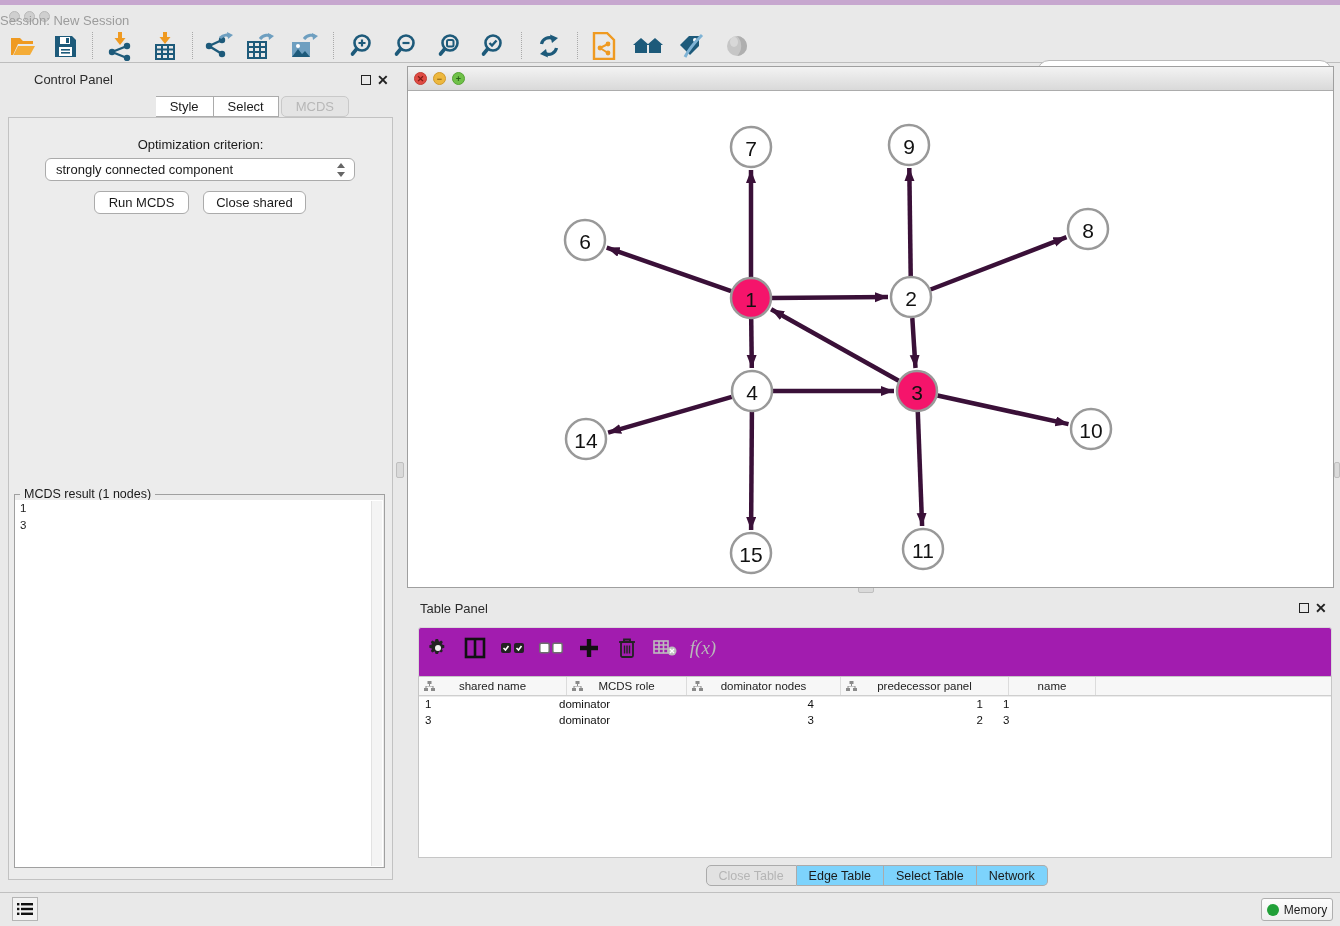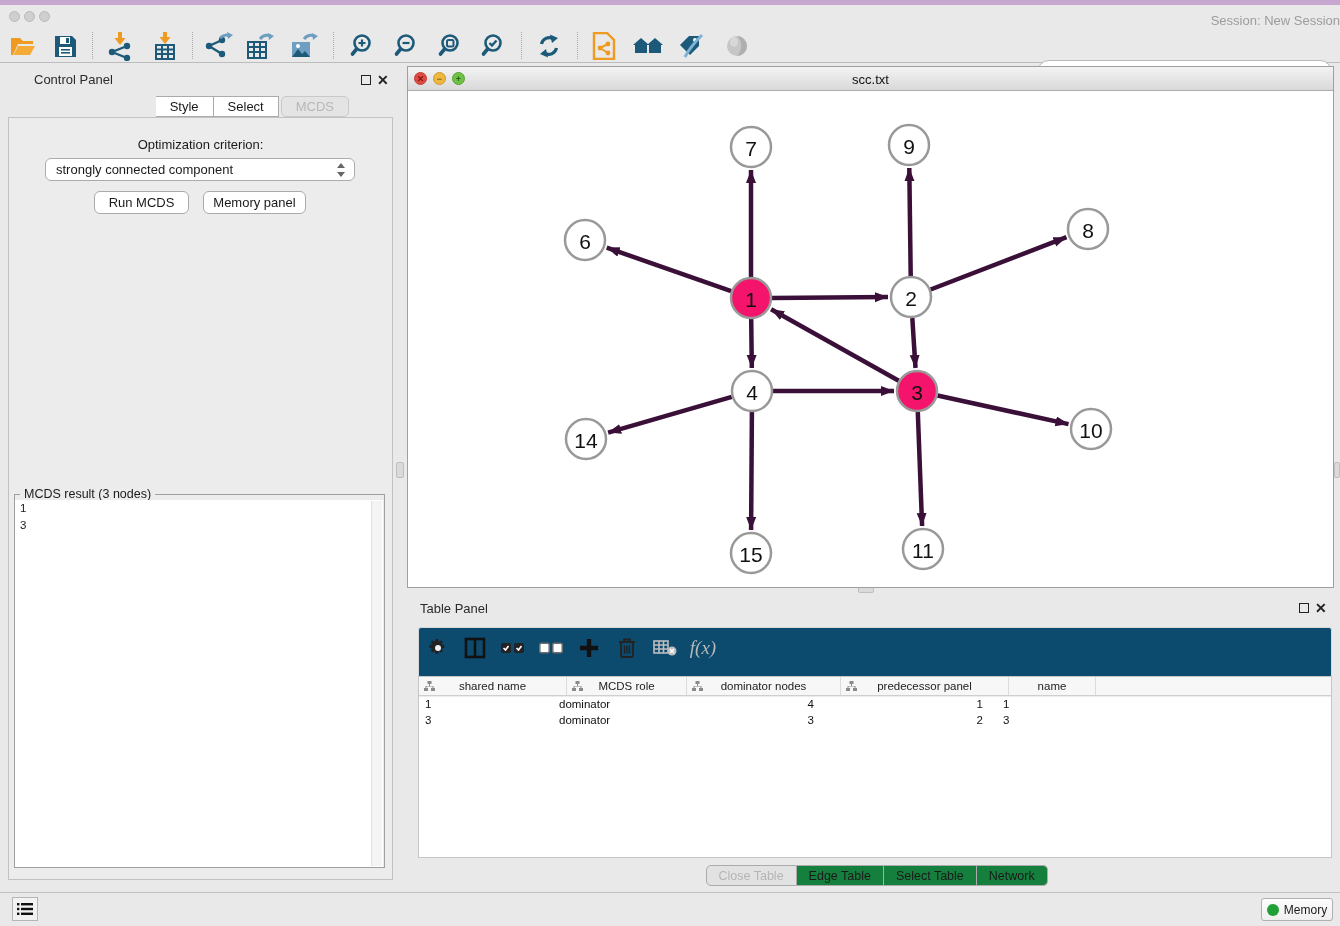--- a/index.html
+++ b/index.html
@@ -8,21 +8,21 @@
     width:1340px; height:926px; position:relative; overflow:hidden;
     background:#E9E9E9; font-family:"Liberation Sans",sans-serif; color:#1a1a1a;
     -webkit-font-smoothing:antialiased;
   }
   .abs { position:absolute; }
 
   
   #top-strip { left:0; top:0; width:1340px; height:5px; background:var(--top-strip,#C7A7CF); }
   #titlebar { left:0; top:5px; width:1340px; height:23px; background:#E9E9E9; }
   .tl-dot { width:11px; height:11px; border-radius:50%; background:#CFCFCF; border:1px solid #B9B9B9; top:6px; }
-  #win-title { left:0; top:8px; width:1340px; text-align:right; font-size:13px; color:#9C9C9C; }
+  #win-title { left:0; top:8px; width:1340px; text-align:left; font-size:13px; color:#9C9C9C; }
 
   
   #toolbar { left:0; top:28px; width:1340px; height:35px; background:#E9E9E9; border-bottom:1px solid #BDBDBD; }
   .tb-icon { position:absolute; top:3px; width:34px; height:30px; display:flex; align-items:center; justify-content:center; }
   .tb-sep { position:absolute; top:4px; height:27px; border-left:1px dotted #A9A9A9; width:0; }
   #search-box { left:1037px; top:32px; width:295px; height:24px; background:#fff; border:1px solid #B9B9B9; border-radius:12px; display:flex; align-items:center; padding-left:8px; }
   #search-input { border:none; outline:none; background:transparent; font-size:12px; width:250px; font-family:"Liberation Sans",sans-serif; }
 
   
   #cp-title { left:14px; top:72px; font-size:13px; color:#2b2b2b;margin-left:20px; }
@@ -49,33 +49,33 @@
   #net-window { left:407px; top:66px; width:927px; height:522px; background:#fff; border:1px solid #9F9F9F; }
   #net-titlebar { left:0; top:0; width:925px; height:24px; background:linear-gradient(#F3F3F3,#D9D9D9); border-bottom:1px solid #ACACAC; }
   .mac-light { position:absolute; top:5px; width:13px; height:13px; border-radius:50%; font-size:9px; font-weight:bold; display:flex; align-items:center; justify-content:center; }
   #net-title { left:0; top:5px; width:925px; text-align:center; font-size:13px; color:#111; }
   #graph-canvas { left:0; top:24px; width:925px; height:496px; background:#fff; }
 
   .grip { background:#DADADA; border:1px solid #BFBFBF; border-radius:2px; }
 
   
   #tp-title { left:420px; top:601px; font-size:13px; color:#2b2b2b; }
-  #tp-toolbar { left:418px; top:627px; width:914px; height:51px; background:#0c4a6e; border:1px solid #D8D8D8; border-radius:3px; }
+  #tp-toolbar { left:418px; top:627px; width:914px; height:51px; background:#a21caf; border:1px solid #D8D8D8; border-radius:3px; }
   .tp-icon { position:absolute; top:5px; width:32px; height:30px; display:flex; align-items:center; justify-content:center; }
   #fx-icon { font-family:"Liberation Serif",serif; font-style:italic; font-size:19px; color:#B9B9B9; }
 
   #node-table { left:418px; top:676px; width:914px; height:182px; background:#fff; border:1px solid #C6C6C6; }
   #tbl-header { display:flex; height:19px; background:#F7F7F7; border-bottom:1px solid #CFCFCF; box-shadow:0 1px 0 #ECECEC; }
   .th { position:relative; height:100%; display:flex; align-items:center; justify-content:center; font-size:11.5px; color:#222; border-right:1px solid #DCDCDC; }
   .th .colicon { position:absolute; left:5px; top:4px; }
   .tr { display:flex; height:16px; align-items:center; font-size:11.5px; color:#111; }
   .td { height:100%; display:flex; align-items:center; }
 
   #tp-tabs { top:865px; height:21px; display:flex; }
-  .tp-tab { height:21px; font-size:12.5px; display:flex; align-items:center; justify-content:center; background:#15803d; border:1px solid #ABABAB; border-left:none; padding:0 12px; }
+  .tp-tab { height:21px; font-size:12.5px; display:flex; align-items:center; justify-content:center; background:#7dd3fc; border:1px solid #ABABAB; border-left:none; padding:0 12px; }
   .tp-tab.first { border-left:1px solid #ABABAB; border-radius:5px 0 0 5px; }
   .tp-tab.last { border-radius:0 5px 5px 0; }
   .tp-tab.sel { background:#E2E2E2; color:#B5B5B5; }
 
   
   #status-bar { left:0; top:892px; width:1340px; height:34px; background:#E9E9E9; border-top:1px solid #C0C0C0; }
   #list-btn { left:12px; top:897px; width:26px; height:24px; background:#F2F2F2; border:1px solid #B5B5B5; display:flex; align-items:center; justify-content:center; }
   #memory-btn { left:1261px; top:898px; width:72px; height:23px; background:linear-gradient(#FDFDFD,#EFEFEF); border:1px solid #AFAFAF; border-radius:3px; display:flex; align-items:center; justify-content:center; gap:5px; font-size:12px; }
   #memory-dot { width:12px; height:12px; border-radius:50%; background:var(--memory-green,#21A038); }
 </style>
@@ -249,41 +249,40 @@
 <div id="cp-box" class="abs"></div>
 <div id="opt-label" class="abs">Optimization criterion:</div>
 <div id="opt-select" class="abs">
   <span>strongly connected component</span>
   <span class="stepper">
       <span class="up"></span>
       <span class="dn"></span>
     </span>
 </div>
 <div class="mac-btn" style="left:94px; top:191px; width:95px">Run MCDS</div>
-<div class="mac-btn" style="left:203px; top:191px; width:103px">Memory panel</div>
+<div class="mac-btn" style="left:203px; top:191px; width:103px">Close shared</div>
 <div id="result-group" class="abs"></div>
-<div id="result-legend" class="abs">MCDS result (3 nodes)</div>
+<div id="result-legend" class="abs">MCDS result (1 nodes)</div>
 <div id="result-area" class="abs">
   <div id="result-lines">
       <div class="result-line">1</div>
       <div class="result-line">3</div>
     </div>
   <div id="result-scroll" class="abs"></div>
 </div>
 
 <div class="abs grip" style="left:396px; top:462px; width:8px; height:16px"></div>
 <div class="abs grip" style="left:1334px; top:462px; width:6px; height:16px"></div>
 <div class="abs grip" style="left:858px; top:586px; width:16px; height:7px"></div>
 
 <div id="net-window" class="abs">
   <div id="net-titlebar" class="abs">
     <div class="mac-light" style="left:6px; background:#DF4B43; border:1px solid #C23C33; color:#7E1A14">✕</div>
     <div class="mac-light" style="left:25px; background:#EDB83E; border:1px solid #D0992B; color:#8A6210">−</div>
     <div class="mac-light" style="left:44px; background:#6FC148; border:1px solid #55A233; color:#2C641A">+</div>
-    <div id="net-title" class="abs">scc.txt</div>
   </div>
   <div id="graph-canvas" class="abs">
     <svg id="graph-svg" width="925" height="496" viewBox="0 0 925 496">
         <defs>
           <marker id="arrow" markerUnits="userSpaceOnUse" markerWidth="15" markerHeight="12" refX="13" refY="5" orient="auto">
             <path d="M0,0 L13,5 L0,10 Z" fill="#3A1038"></path>
           </marker>
         </defs>
         <line x1="343.0" y1="186.0" x2="343.0" y2="79.0" stroke="#3A1038" stroke-width="4.5" marker-end="url(#arrow)"></line>
         <line x1="323.2" y1="200.1" x2="198.7" y2="156.6" stroke="#3A1038" stroke-width="4.5" marker-end="url(#arrow)"></line>

